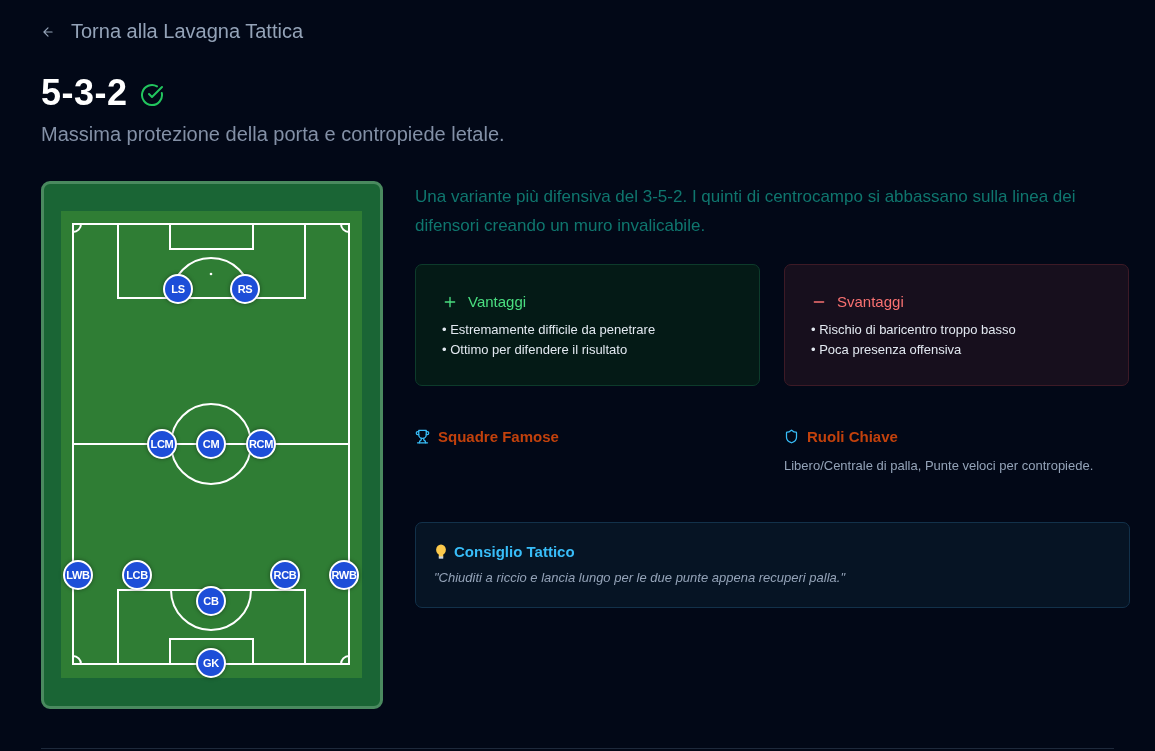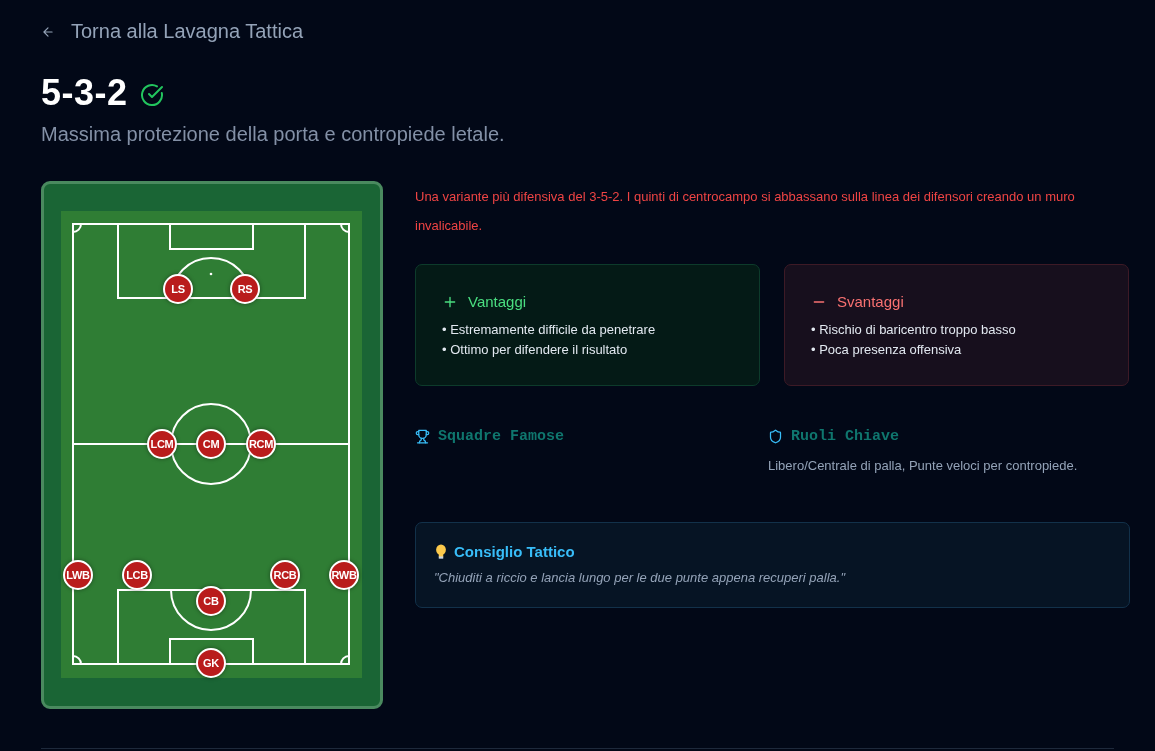--- a/index.html
+++ b/index.html
@@ -10,40 +10,40 @@
   .back svg { width: 14px; height: 14px; }
 
   .title-row { position: absolute; left: 41px; top: 72px; display: flex; align-items: center; gap: 12px; }
   .title { font-size: 36px; font-weight: 700; color: #ffffff; letter-spacing: 0.5px; }
   .check { width: 24px; height: 24px; margin-top: 4px; }
   .subtitle { position: absolute; left: 41px; top: 123px; font-size: 20px; color: #8390a6; }
 
   .pitch-card { position: absolute; left: 41px; top: 181px; width: 342px; height: 528px; background: #1a6535; border: 3px solid #4a8a5f; border-radius: 9px; }
   .pitch-svg { position: absolute; left: 0; top: 0; width: 342px; height: 528px; }
 
-  .player { position: absolute; width: 30px; height: 30px; border-radius: 50%; background: #b91c1c; border: 2px solid #ffffff; color: #ffffff; font-size: 11px; font-weight: 700; display: flex; align-items: center; justify-content: center; box-shadow: 0 0 4px rgba(0,0,0,0.4); letter-spacing: -0.3px; cursor: pointer; }
+  .player { position: absolute; width: 30px; height: 30px; border-radius: 50%; background: #1d4ed8; border: 2px solid #ffffff; color: #ffffff; font-size: 11px; font-weight: 700; display: flex; align-items: center; justify-content: center; box-shadow: 0 0 4px rgba(0,0,0,0.4); letter-spacing: -0.3px; cursor: pointer; }
 
-  .desc { position: absolute; left: 415px; top: 182px; width: 700px; font-size: 13px; line-height: 29px; color: #ef4444; }
+  .desc { position: absolute; left: 415px; top: 182px; width: 700px; font-size: 17px; line-height: 29px; color: #0f766e; }
 
   .box { position: absolute; top: 264px; width: 345px; height: 122px; border-radius: 7px; padding: 28px 26px; }
   .pros { left: 415px; background: #041a16; border: 1px solid #0d3b2b; }
   .cons { left: 784px; background: #170f1d; border: 1px solid #3d1a26; }
   .box-head { display: flex; align-items: center; gap: 10px; font-size: 15px; margin-bottom: 10px; }
   .pros .box-head { color: #4ade80; }
   .cons .box-head { color: #f87171; }
   .box-head svg { width: 16px; height: 16px; }
   .box ul { list-style: none; font-size: 13px; line-height: 20px; color: #e2e8f0; }
   .box li::before { content: "• "; }
 
   .info { position: absolute; top: 428px; width: 320px; }
-  .info-head { display: flex; align-items: center; gap: 8px; color: #0f766e; font-size: 15px; font-weight: 700; margin-bottom: 10px; font-family: Liberation Mono, monospace; }
+  .info-head { display: flex; align-items: center; gap: 8px; color: #c2410c; font-size: 15px; font-weight: 700; margin-bottom: 10px; }
   .info-head svg { width: 15px; height: 15px; }
   .info-body { font-size: 13px; line-height: 21px; color: #94a3b8; }
   .famous { left: 415px; }
-  .roles { left: 768px; }
+  .roles { left: 784px; }
 
   .tip { position: absolute; left: 415px; top: 522px; width: 715px; height: 86px; background: #061424; border: 1px solid #12314a; border-radius: 7px; padding: 20px 18px; }
   .tip-head { display: flex; align-items: center; gap: 6px; color: #38bdf8; font-size: 15px; font-weight: 700; margin-bottom: 10px; }
   .tip-head svg { width: 14px; height: 16px; }
   .tip-body { font-style: italic; font-size: 13px; color: #94a3b8; }
 
   .divider { position: absolute; left: 41px; right: 41px; top: 748px; height: 1px; background: #1e293b; }
 </style>
 </head>
 <body>

